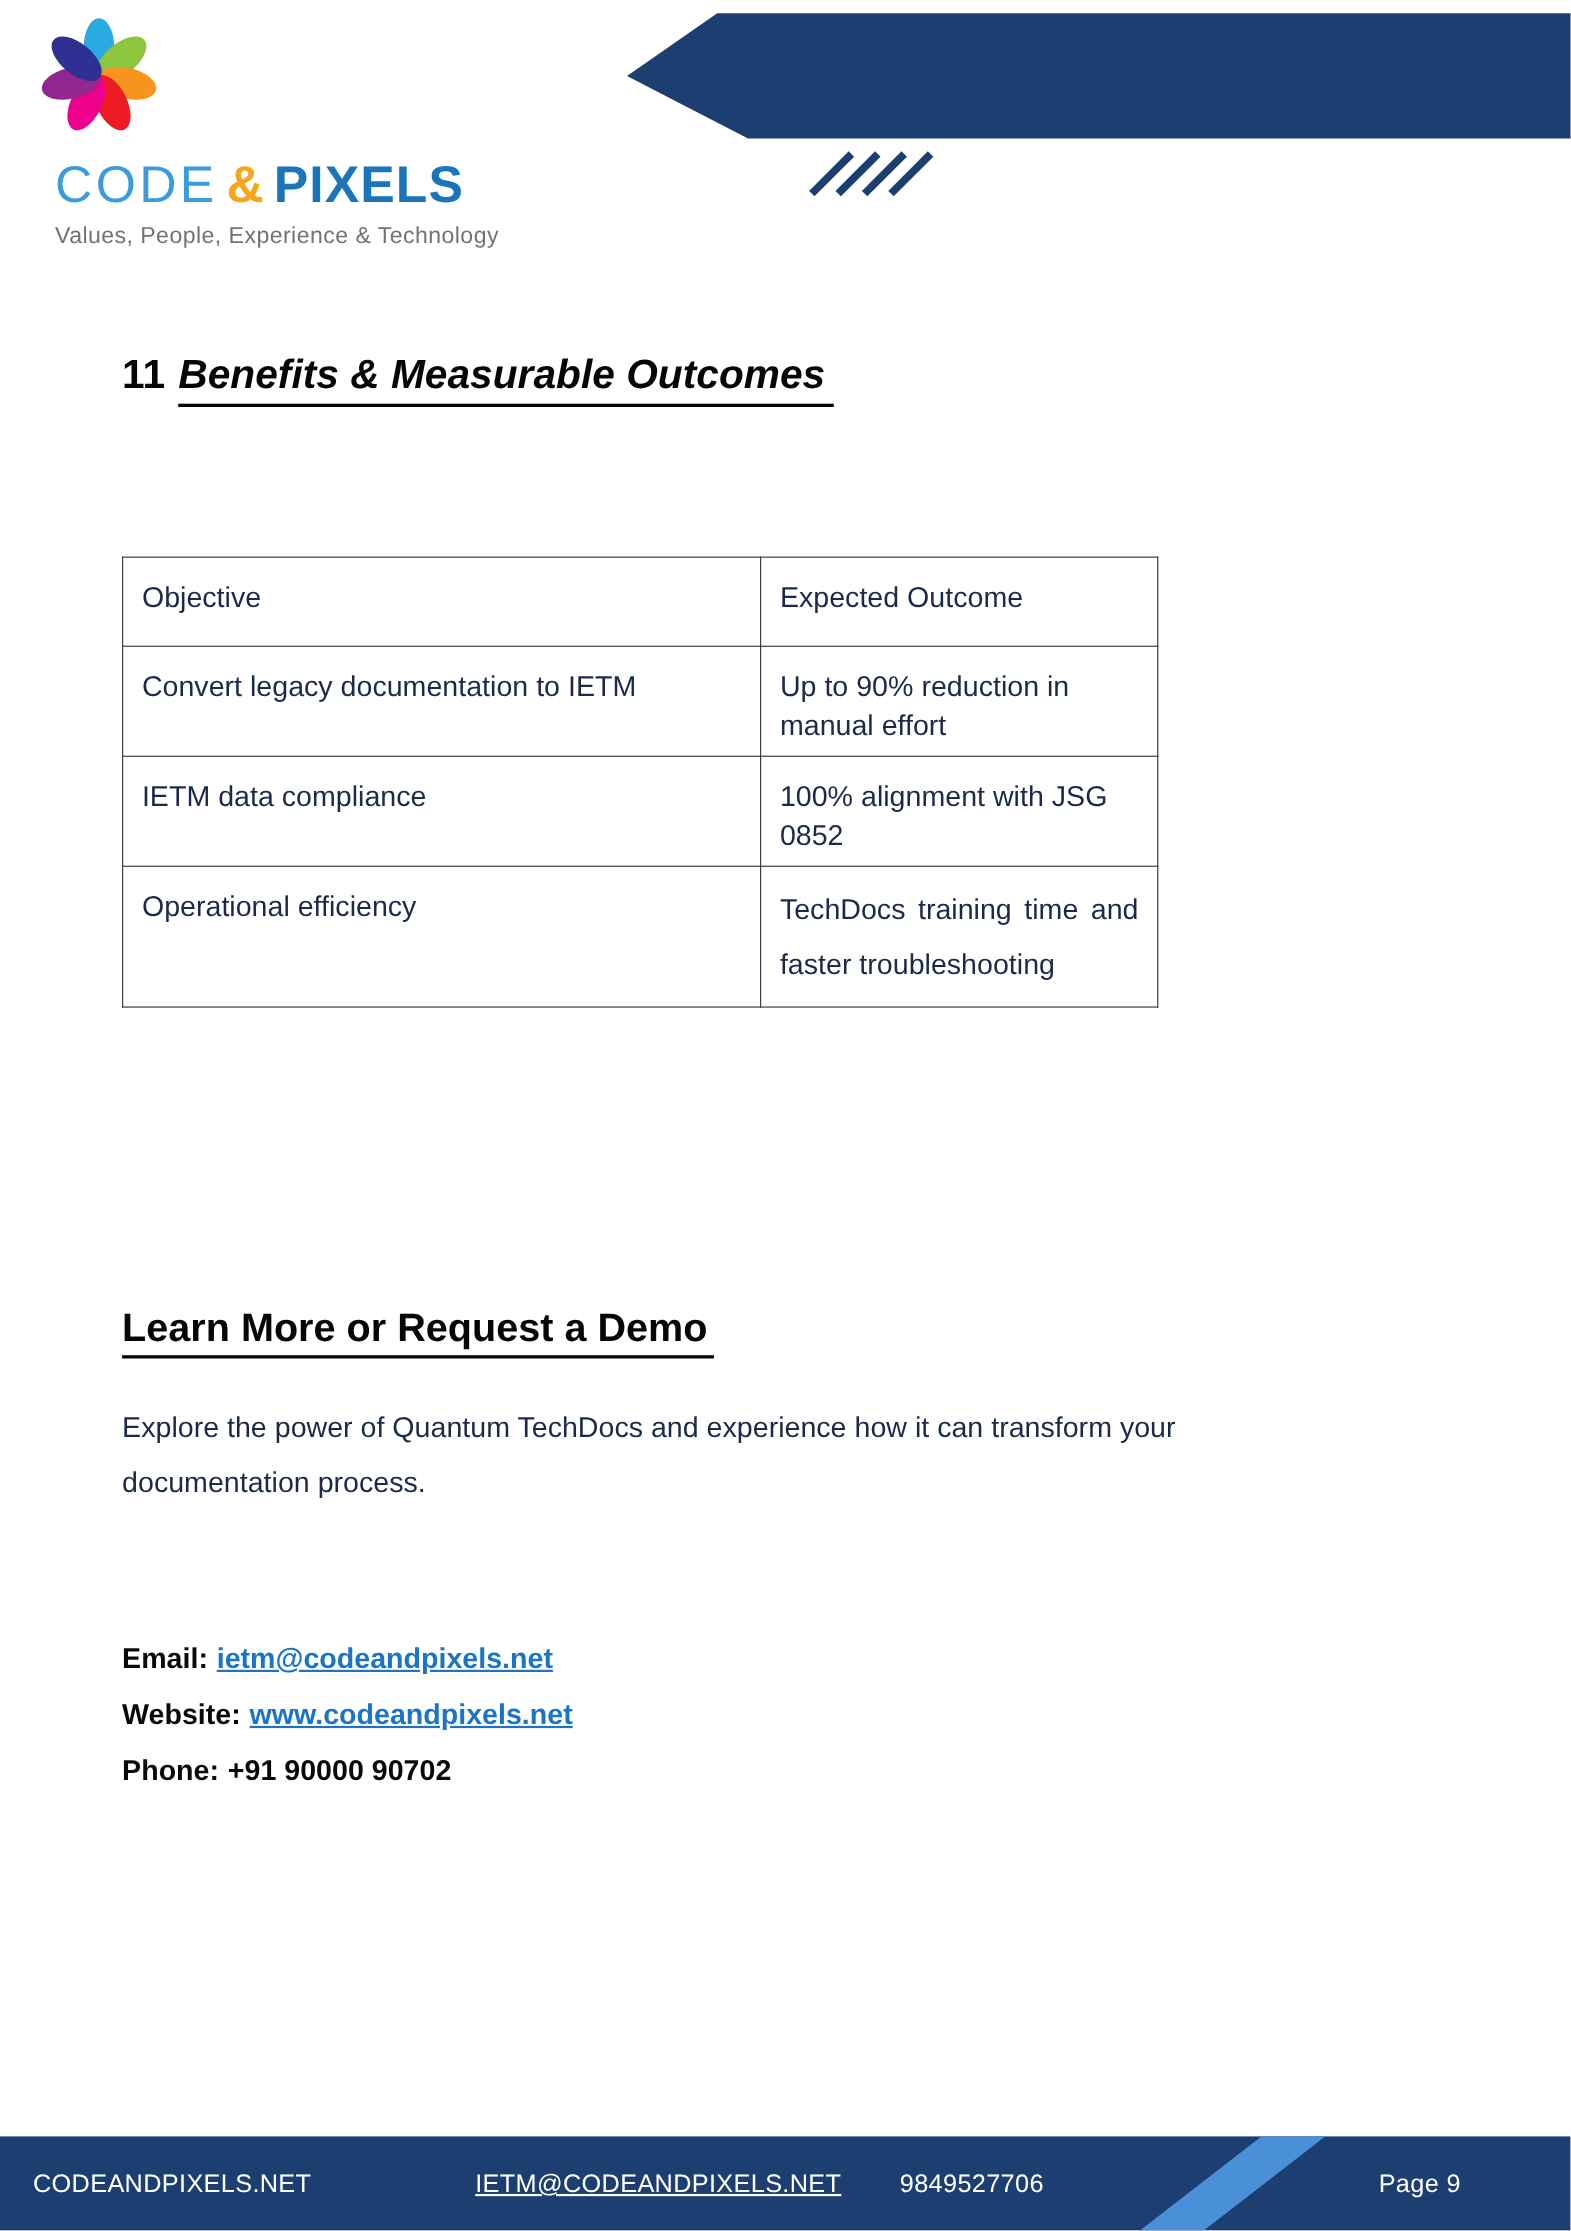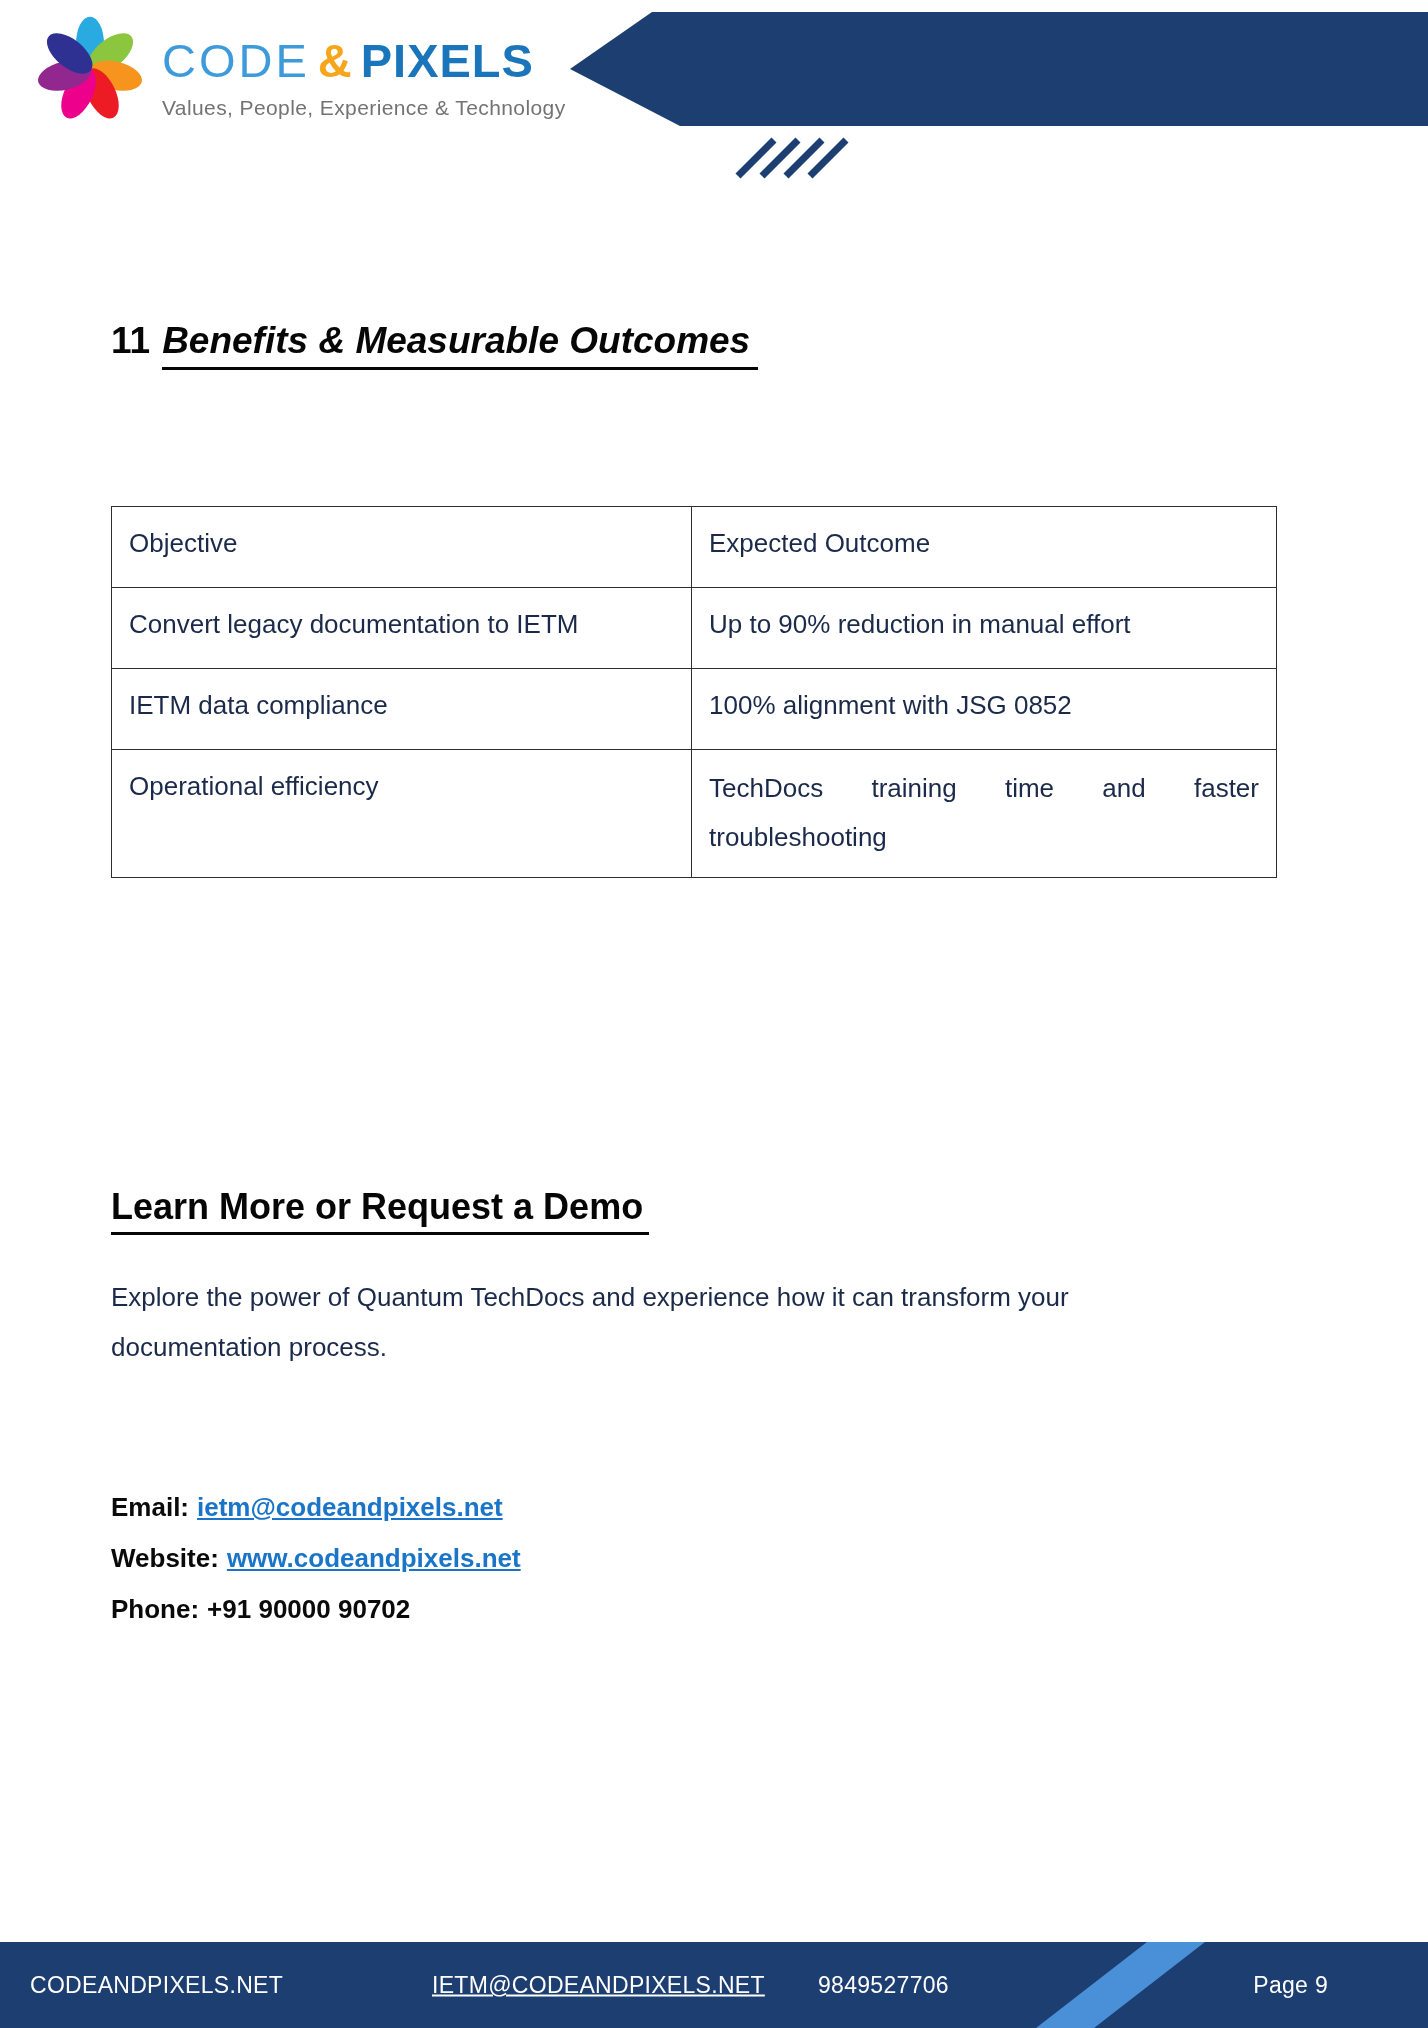--- a/index.html
+++ b/index.html
@@ -9,42 +9,42 @@
     width:1428px; height:2028px;
     background:#ffffff;
     font-family:"Liberation Sans", sans-serif;
     color:#1b2a4a;
     overflow:hidden;
   }
 
   
   .header { position:absolute; top:0; left:0; width:1428px; height:190px; }
   .banner-svg { position:absolute; top:0; left:0; }
-  .logo-wrap { position:absolute; top:12px; left:34px; display:flex; align-items:center; }
+  .logo-wrap { position:absolute; top:12px; left:34px; display:flex; align-items:flex-start;flex-direction:column; }
   .flower { width:112px; height:112px; }
   .brand { margin-left:16px; padding-top:20px; }
   .brand-line { font-size:47px; line-height:1; letter-spacing:1px; white-space:nowrap; }
   .brand-code { color:#3d9bdc; font-weight:400; letter-spacing:3px; }
   .brand-amp { color:#f7a61b; font-weight:700; margin:0 8px; }
   .brand-pixels { color:#1b75bb; font-weight:700; letter-spacing:1px; }
   .tagline { margin-top:12px; font-size:21px; color:#737373; font-weight:400; letter-spacing:0.4px; }
 
   
   .section-heading {
     position:absolute; top:320px; left:111px;
     font-size:37px; font-weight:700; color:#060606;
     display:flex; align-items:baseline;
   }
   .sec-num { margin-right:12px; }
   .sec-title { border-bottom:3px solid #060606; padding-bottom:5px; padding-right:8px;font-style:italic; }
 
   
   .benefits-table {
     position:absolute; top:506px; left:111px;
-    width:1166px;
+    width:942px;
     border-collapse:collapse;
     font-size:26px; color:#1b2a4a;
   }
   .benefits-table td {
     border:1px solid #2e2e2e;
     vertical-align:top;
     padding:19px 17px 10px 17px;
     line-height:1.35;
   }
   tr.h80 { height:81px; }

